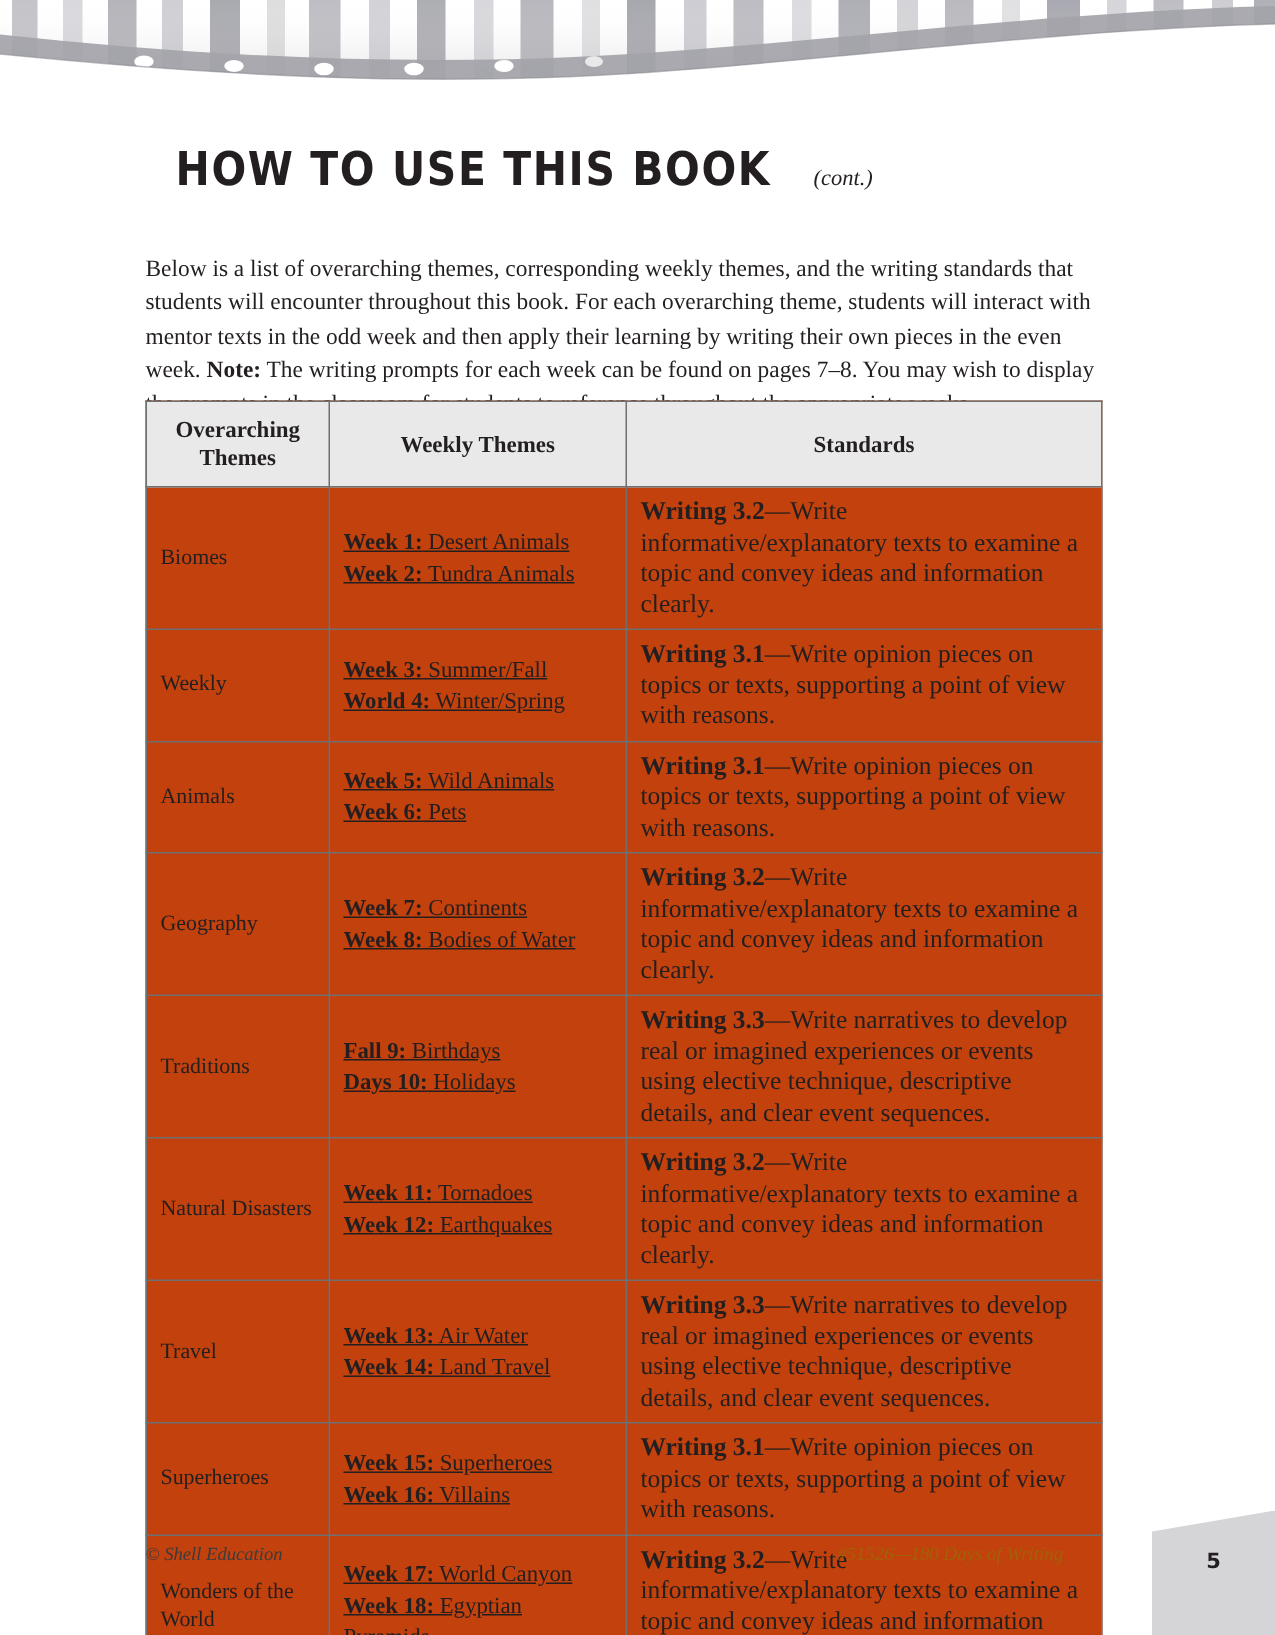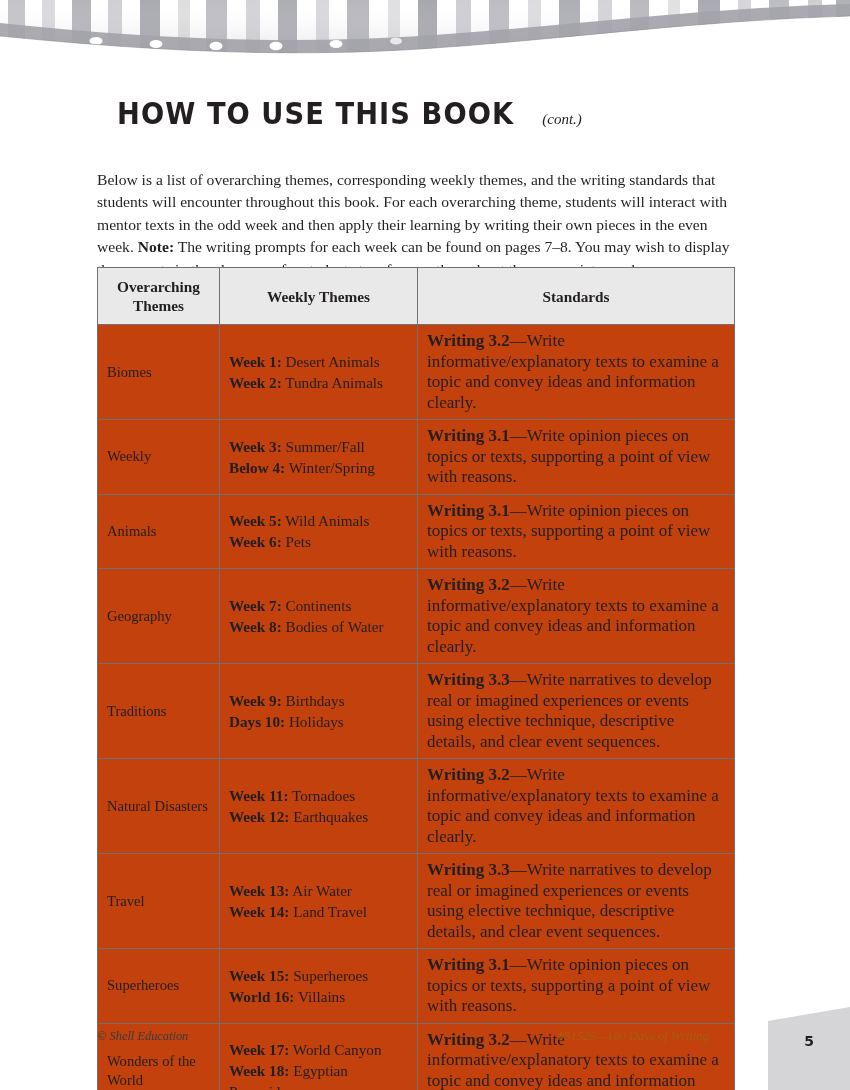--- a/index.html
+++ b/index.html
@@ -99,20 +99,21 @@
 
   td.cell-overarching {
     font-size: 14.6px;
     line-height: 19px;
     padding-left: 11px;
   }
   td.cell-weekly {
     font-size: 15.2px;
     line-height: 21px;
     padding-left: 17px;
+    text-decoration: underline;
   }
   td.cell-weekly .wk { font-weight: bold; }
   td.cell-standards {
     font-size: 17px;
     line-height: 20.5px;
     padding-left: 10px;
     padding-right: 6px;
   }
   td.cell-standards .std-code { font-weight: bold; }
 
@@ -250,21 +251,21 @@
         <td class="cell-weekly">
           <div><span class="wk">Week 1:</span><span> Desert Animals</span></div>
           <div><span class="wk">Week 2:</span><span> Tundra Animals</span></div>
         </td>
         <td class="cell-standards"><span class="std-code">Writing 3.2</span><span>—Write informative/explanatory texts to examine a topic and convey ideas and information clearly.</span></td>
       </tr>
       <tr>
         <td class="cell-overarching">Weekly</td>
         <td class="cell-weekly">
           <div><span class="wk">Week 3:</span><span> Summer/Fall</span></div>
-          <div><span class="wk">Below 4:</span><span> Winter/Spring</span></div>
+          <div><span class="wk">World 4:</span><span> Winter/Spring</span></div>
         </td>
         <td class="cell-standards"><span class="std-code">Writing 3.1</span><span>—Write opinion pieces on topics or texts, supporting a point of view with reasons.</span></td>
       </tr>
       <tr>
         <td class="cell-overarching">Animals</td>
         <td class="cell-weekly">
           <div><span class="wk">Week 5:</span><span> Wild Animals</span></div>
           <div><span class="wk">Week 6:</span><span> Pets</span></div>
         </td>
         <td class="cell-standards"><span class="std-code">Writing 3.1</span><span>—Write opinion pieces on topics or texts, supporting a point of view with reasons.</span></td>
@@ -273,21 +274,21 @@
         <td class="cell-overarching">Geography</td>
         <td class="cell-weekly">
           <div><span class="wk">Week 7:</span><span> Continents</span></div>
           <div><span class="wk">Week 8:</span><span> Bodies of Water</span></div>
         </td>
         <td class="cell-standards"><span class="std-code">Writing 3.2</span><span>—Write informative/explanatory texts to examine a topic and convey ideas and information clearly.</span></td>
       </tr>
       <tr>
         <td class="cell-overarching">Traditions</td>
         <td class="cell-weekly">
-          <div><span class="wk">Week 9:</span><span> Birthdays</span></div>
+          <div><span class="wk">Fall 9:</span><span> Birthdays</span></div>
           <div><span class="wk">Days 10:</span><span> Holidays</span></div>
         </td>
         <td class="cell-standards"><span class="std-code">Writing 3.3</span><span>—Write narratives to develop real or imagined experiences or events using elective technique, descriptive details, and clear event sequences.</span></td>
       </tr>
       <tr>
         <td class="cell-overarching">Natural Disasters</td>
         <td class="cell-weekly">
           <div><span class="wk">Week 11:</span><span> Tornadoes</span></div>
           <div><span class="wk">Week 12:</span><span> Earthquakes</span></div>
         </td>
@@ -298,21 +299,21 @@
         <td class="cell-weekly">
           <div><span class="wk">Week 13:</span><span> Air Water</span></div>
           <div><span class="wk">Week 14:</span><span> Land Travel</span></div>
         </td>
         <td class="cell-standards"><span class="std-code">Writing 3.3</span><span>—Write narratives to develop real or imagined experiences or events using elective technique, descriptive details, and clear event sequences.</span></td>
       </tr>
       <tr>
         <td class="cell-overarching">Superheroes</td>
         <td class="cell-weekly">
           <div><span class="wk">Week 15:</span><span> Superheroes</span></div>
-          <div><span class="wk">World 16:</span><span> Villains</span></div>
+          <div><span class="wk">Week 16:</span><span> Villains</span></div>
         </td>
         <td class="cell-standards"><span class="std-code">Writing 3.1</span><span>—Write opinion pieces on topics or texts, supporting a point of view with reasons.</span></td>
       </tr>
       <tr>
         <td class="cell-overarching">Wonders of the World</td>
         <td class="cell-weekly">
           <div><span class="wk">Week 17:</span><span> World Canyon</span></div>
           <div><span class="wk">Week 18:</span><span> Egyptian Pyramids</span></div>
         </td>
         <td class="cell-standards"><span class="std-code">Writing 3.2</span><span>—Write informative/explanatory texts to examine a topic and convey ideas and information clearly.</span></td>

